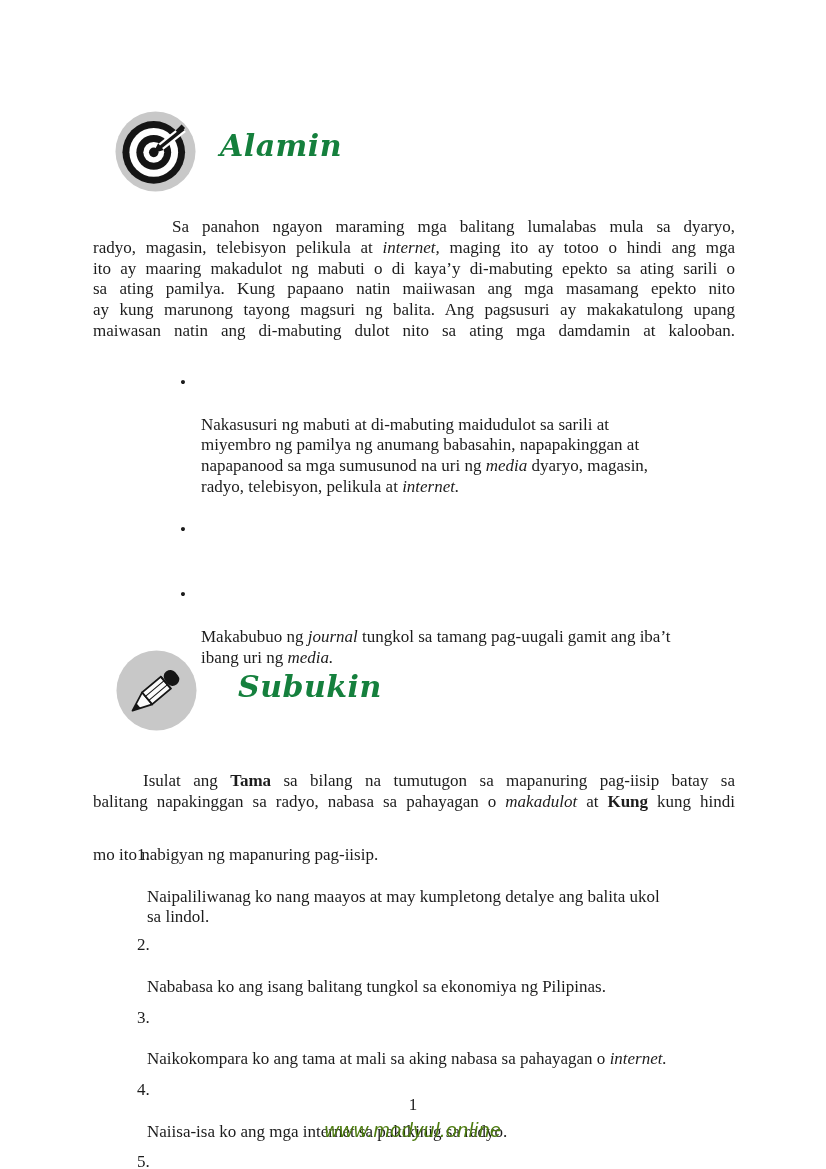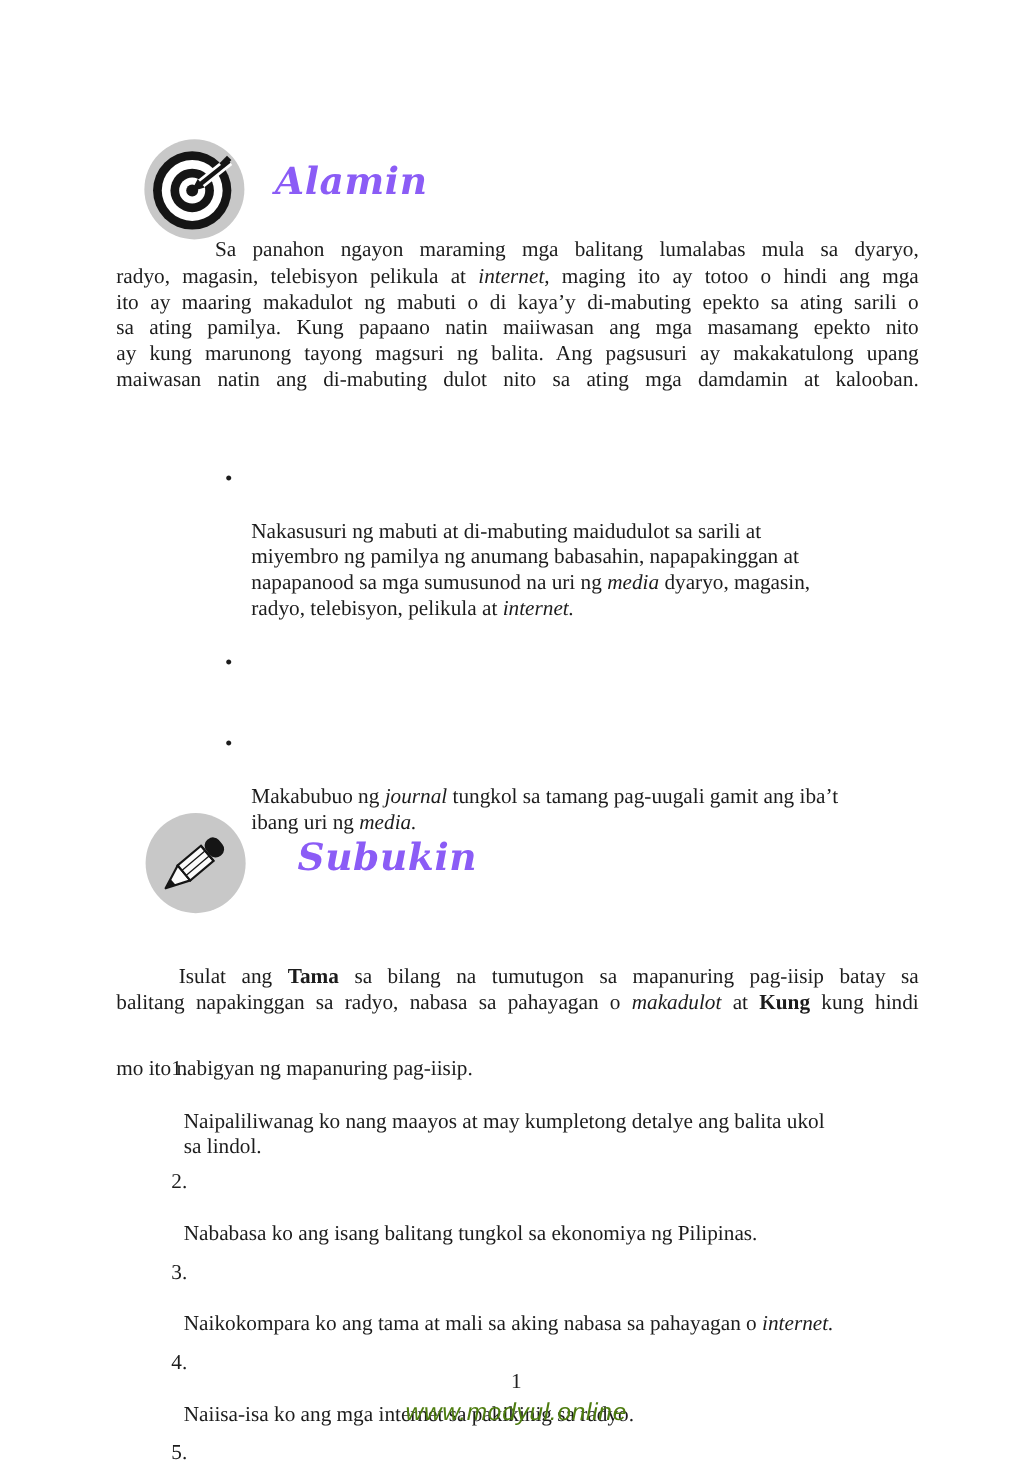--- a/index.html
+++ b/index.html
@@ -6,21 +6,21 @@
   .page{
     position:relative;width:826px;height:1169px;margin:0 auto;
     background:#ffffff;color:#1c1c1c;
     font-family:"Liberation Serif",serif;font-size:17px;line-height:20.8px;
     overflow:hidden;
   }
   .abs{position:absolute;}
   .section-icon{width:87px;height:87px;display:block;}
   .section-title{
     font-family:"DejaVu Serif",serif;font-weight:bold;font-style:italic;
-    font-size:30px;line-height:30px;letter-spacing:0.5px;color:#8b5cf6;
+    font-size:30px;line-height:30px;letter-spacing:0.5px;color:#15803d;
     white-space:nowrap;
   }
   .just{
     text-align:justify;text-align-last:justify;
     white-space:pre-line;
   }
   .plain{white-space:pre-line;text-align:left;}
   .rich i{font-style:italic;}
   .rich b{font-weight:bold;}
   
@@ -58,21 +58,21 @@
     <circle cx="48" cy="51" r="20" fill="#151515"></circle>
     <circle cx="48" cy="51" r="12" fill="#ffffff"></circle>
     <circle cx="48" cy="51" r="5.5" fill="#151515"></circle>
     <line x1="52" y1="48" x2="82" y2="24" stroke="#ffffff" stroke-width="9"></line>
     <line x1="52" y1="48" x2="82" y2="24" stroke="#151515" stroke-width="4"></line>
     <polygon points="47,52 59.5,48.2 53.1,40.5" fill="#151515"></polygon>
     <polygon points="73,26 80,19 84,23 77,30" fill="#151515"></polygon>
   </svg>
   <div class="abs section-title" style="left:220px;top:131px;">Alamin</div>
 
-  <div class="abs just rich" style="left:93px;top:190px;width:642px;text-indent:79px;">Sa panahon ngayon maraming mga balitang lumalabas mula sa dyaryo,
+  <div class="abs just rich" style="left:93px;top:217px;width:642px;text-indent:79px;">Sa panahon ngayon maraming mga balitang lumalabas mula sa dyaryo,
 radyo, magasin, telebisyon pelikula at <i>internet,</i> maging ito ay totoo o hindi ang mga
 ito ay maaring makadulot ng mabuti o di kaya’y di-mabuting epekto sa ating sarili o
 sa ating pamilya. Kung papaano natin maiiwasan ang mga masamang epekto nito
 ay kung marunong tayong magsuri ng balita. Ang pagsusuri ay makakatulong upang
 maiwasan natin ang di-mabuting dulot nito sa ating mga damdamin at kalooban.</div>
 
 
   <ul class="abs objectives" style="left:178px;top:373px;width:560px;">
     <li class="obj-1">
       <span class="marker">•</span>

